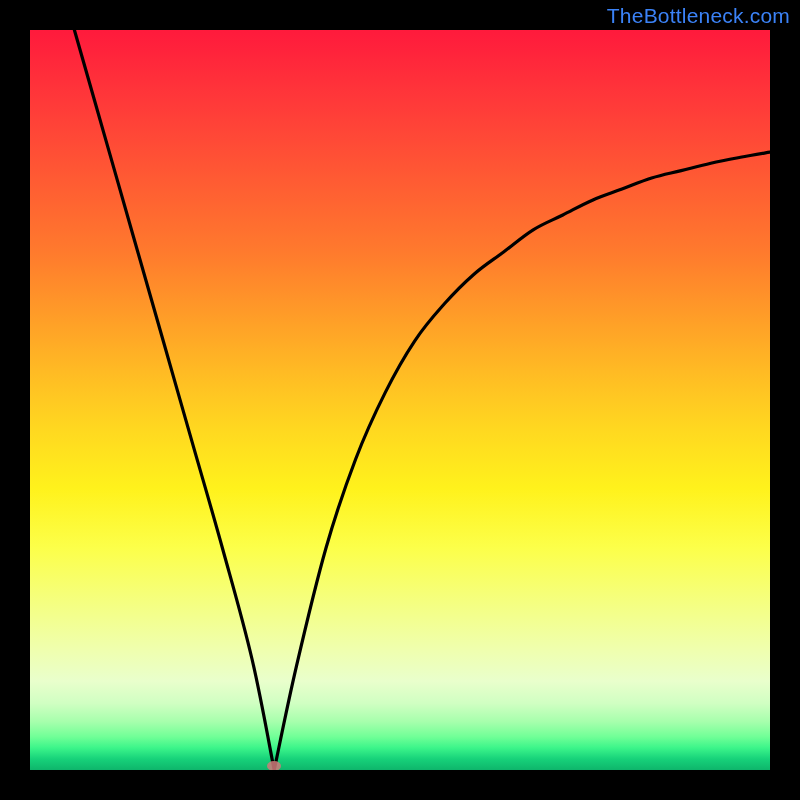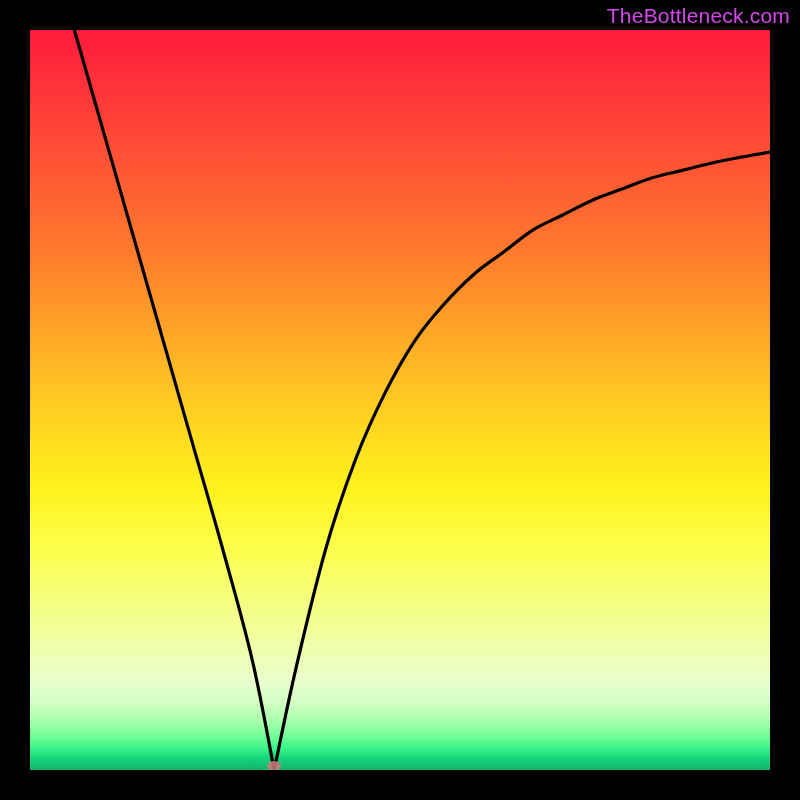--- a/index.html
+++ b/index.html
@@ -42,21 +42,21 @@
       #71ff97 95.5%,
       #3cf58a 97%,
       #17d27a 98.5%,
       #0eb56b 100%
     );
   }
   .attribution {
     position: absolute;
     top: 4px;
     right: 10px;
-    color: #d946ef;
+    color: #3b82f6;
     font-size: 21px;
     font-weight: 500;
     letter-spacing: 0.2px;
     z-index: 5;
   }
   svg.curve {
     position: absolute;
     inset: 0;
     width: 740px;
     height: 740px;

